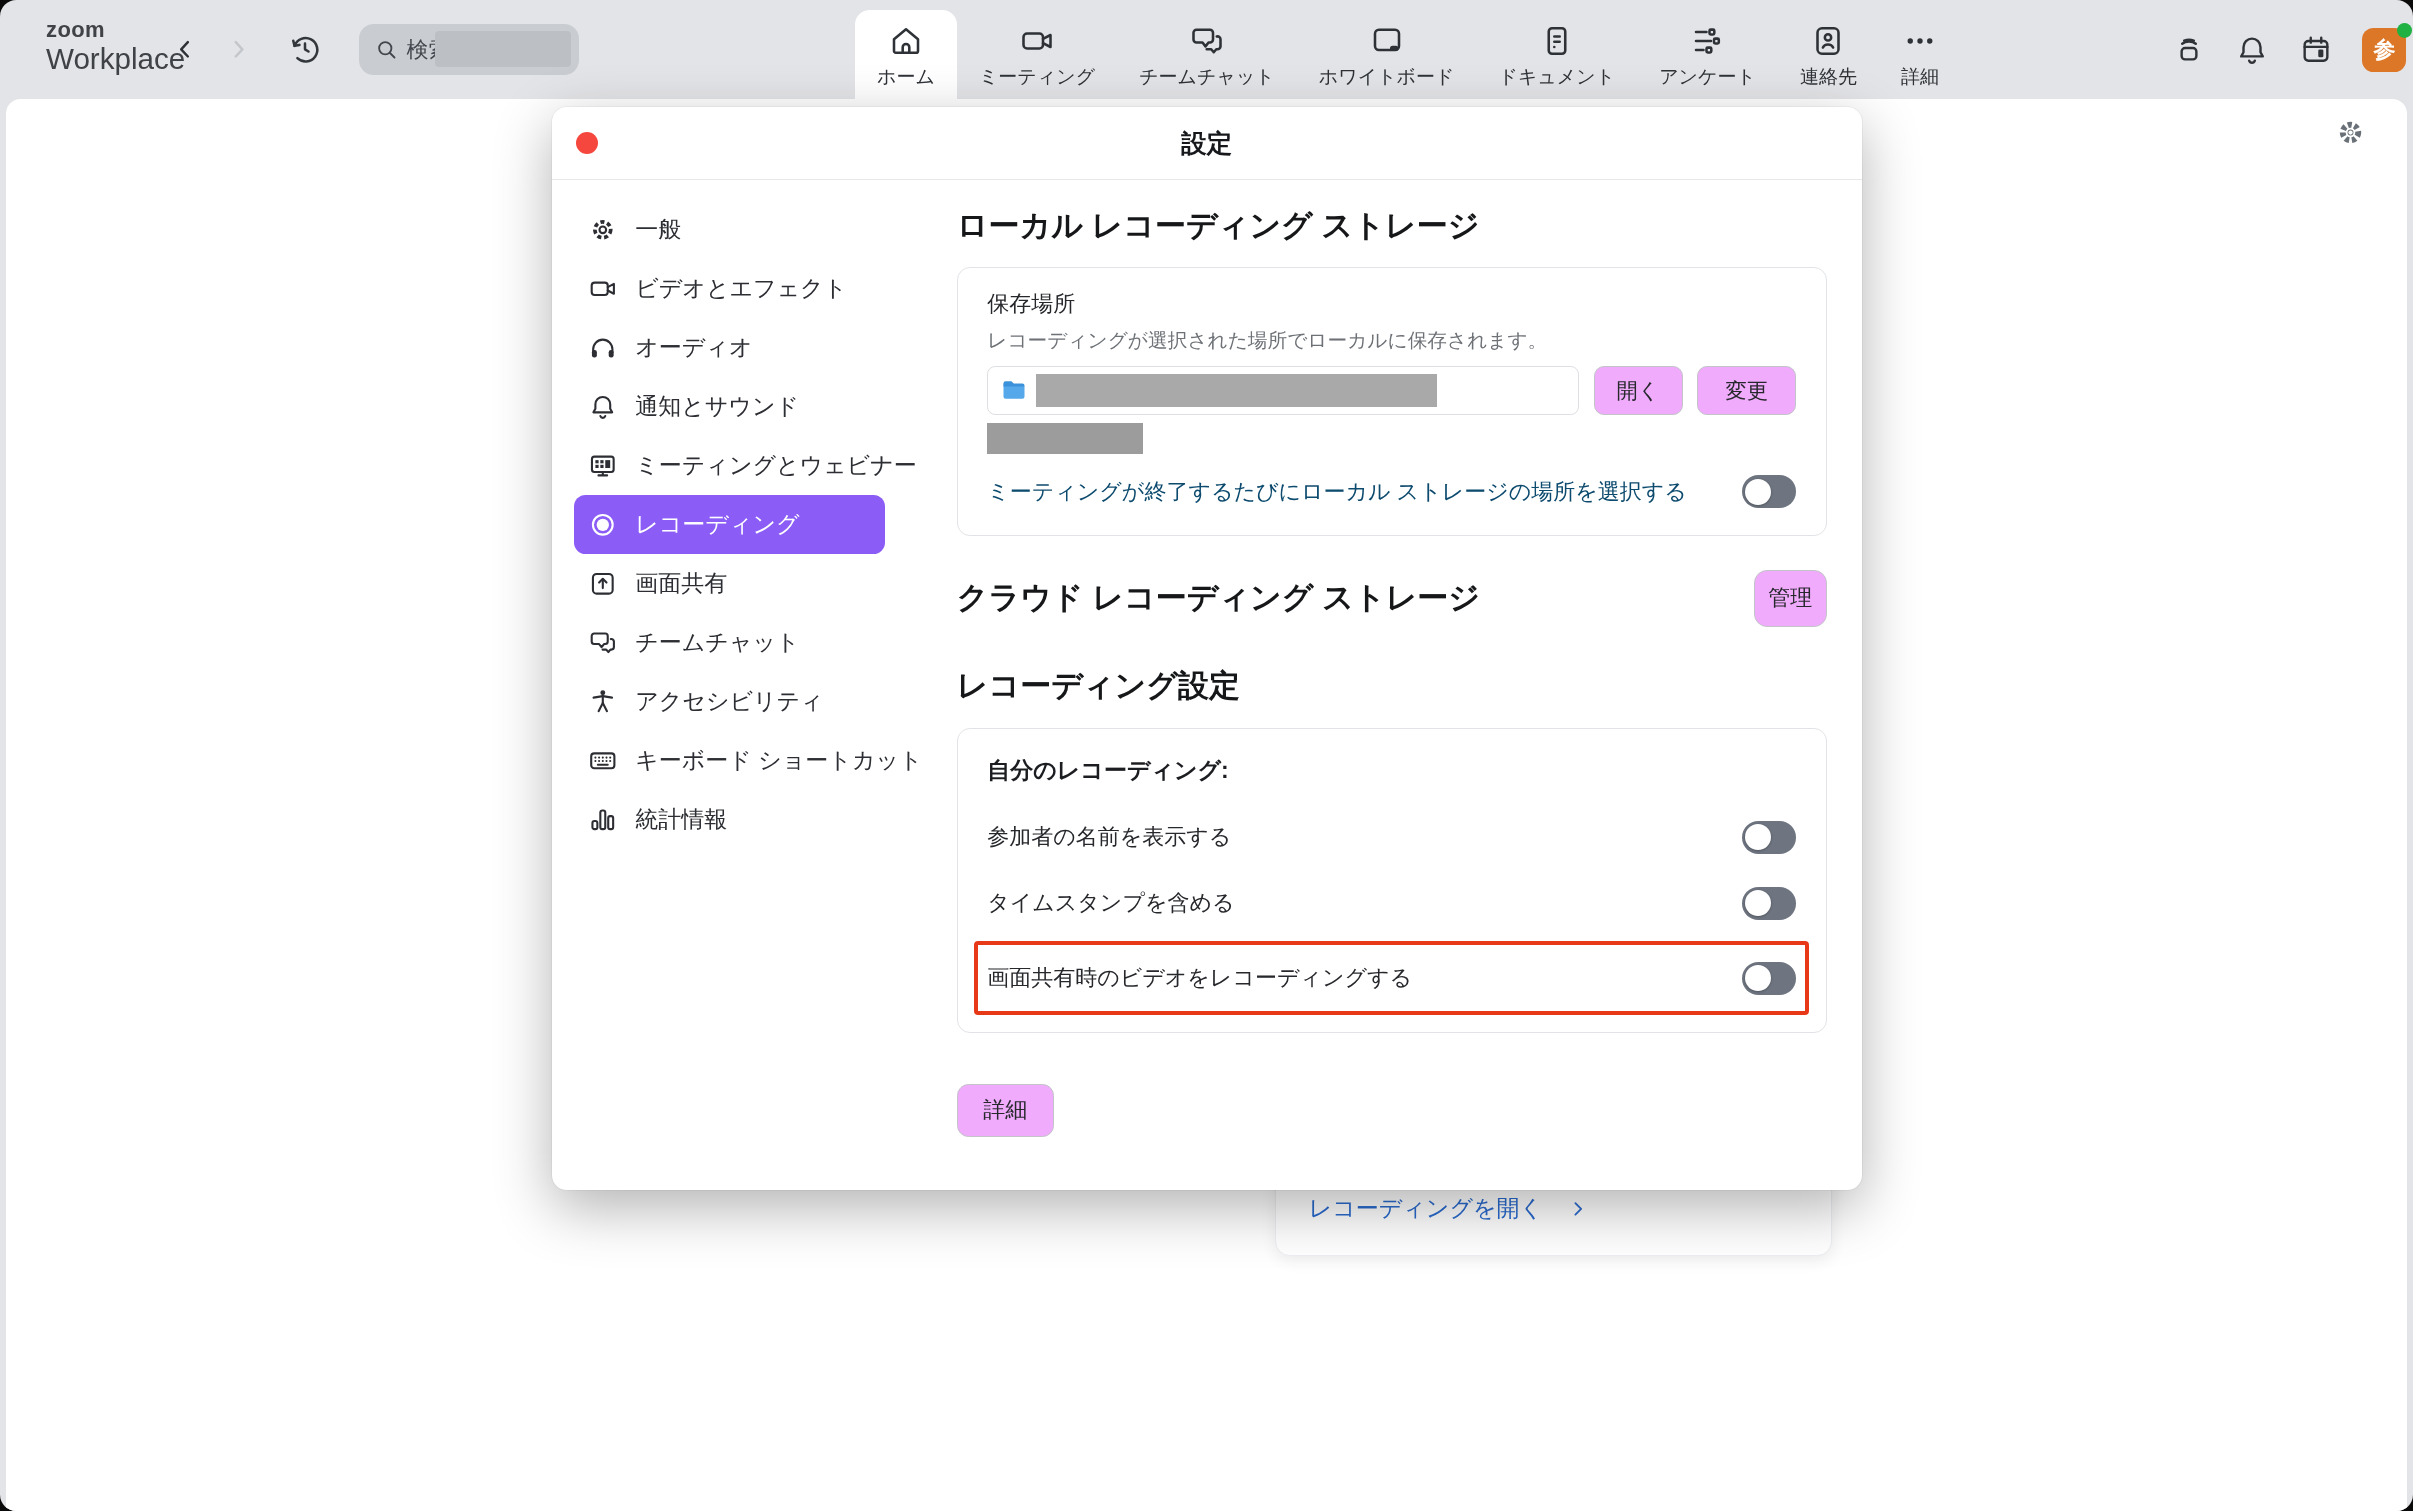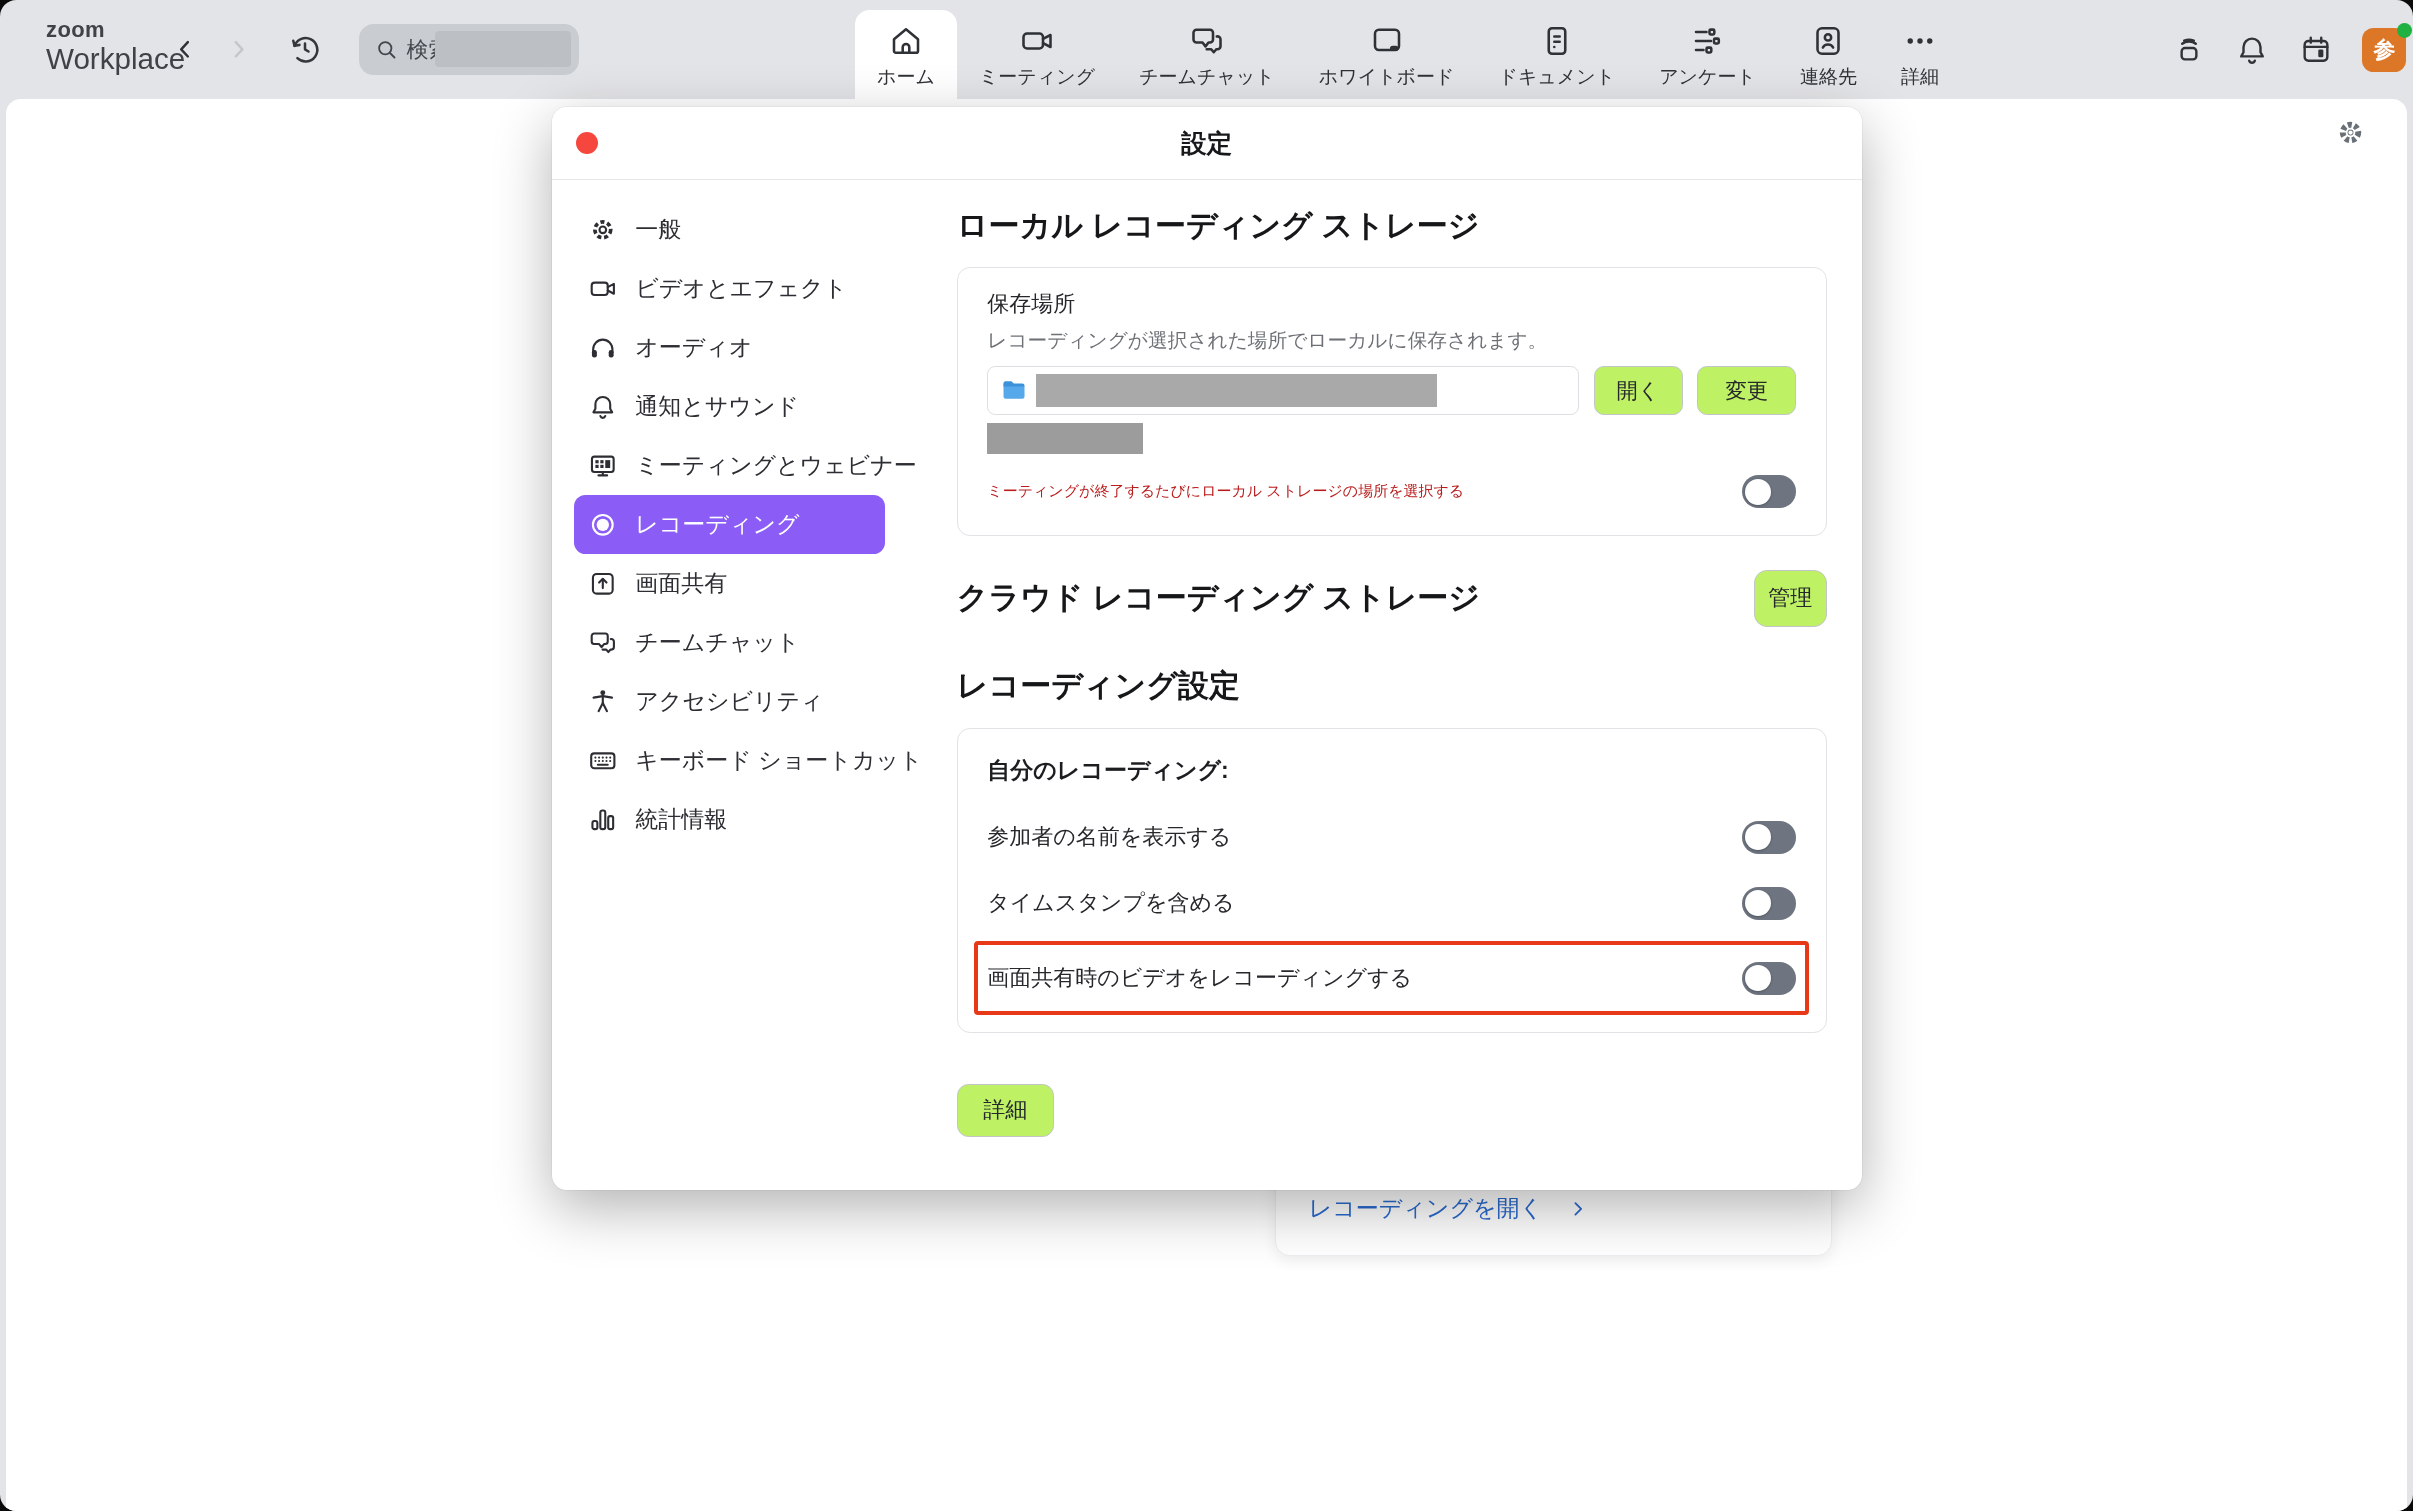--- a/index.html
+++ b/index.html
@@ -62,27 +62,27 @@
   .h1{font-size:31px;font-weight:700;color:#151719;margin-top:26px;}
   .card{border:1.6px solid #e1e3e6;border-radius:13px;box-sizing:border-box;}
   .card1{margin-top:19.7px;height:269px;padding:21.3px 29.6px;}
   .loc-label{font-size:22px;color:#26282c;}
   .loc-desc{font-size:19.7px;color:#6e7277;margin-top:7.4px;}
   .field-row{display:flex;gap:14.8px;margin-top:12.3px;align-items:center;}
   .path-field{position:relative;width:593px;height:49px;border:1.6px solid #dcdee1;border-radius:8.2px;
               box-sizing:border-box;display:flex;align-items:center;padding-left:11.5px;background:#fff;}
   .path-field svg{width:28px;height:28px;flex:none;}
   .path-redact{margin-left:8.2px;width:401px;height:33px;background:#a9a9a9;}
-  .btn{background:#bef264;border:1.6px solid #c2c4c8;border-radius:9.9px;font-size:21.3px;color:#26282c;
+  .btn{background:#f0abfc;border:1.6px solid #c2c4c8;border-radius:9.9px;font-size:21.3px;color:#26282c;
        display:flex;align-items:center;justify-content:center;box-sizing:border-box;}
   .btn-open{width:89px;height:49px;}
   .btn-change{width:99px;height:49px;}
   .redact-block{width:156px;height:31px;background:#9c9c9c;margin-top:8.2px;}
   .toggle-row{display:flex;justify-content:space-between;align-items:center;margin-top:21.3px;}
-  .toggle-row .tr-label{font-size:15px;color:#b91c1c;}
+  .toggle-row .tr-label{font-size:22px;color:#0c4a6e;}
   .toggle{position:relative;width:54px;height:33px;border-radius:16.4px;background:#6e7580;flex:none;}
   .toggle .knob{position:absolute;left:3.3px;top:3.3px;width:26px;height:26px;border-radius:50%;background:#fff;
                 box-shadow:0 0.8px 2.5px rgba(0,0,0,.3);}
 
   .cloud-row{display:flex;justify-content:space-between;align-items:center;margin-top:34px;}
   .btn-manage{width:73px;height:57px;border-radius:13px;font-size:22px;}
   .h3{font-size:31px;font-weight:700;color:#151719;margin-top:38px;}
   .card2{margin-top:21.3px;padding:19.7px 29.6px 16.4px;}
   .my-label{font-size:23px;font-weight:700;color:#1b1d20;margin-top:6.6px;}
   .setting-row{display:flex;justify-content:space-between;align-items:center;height:66px;}

